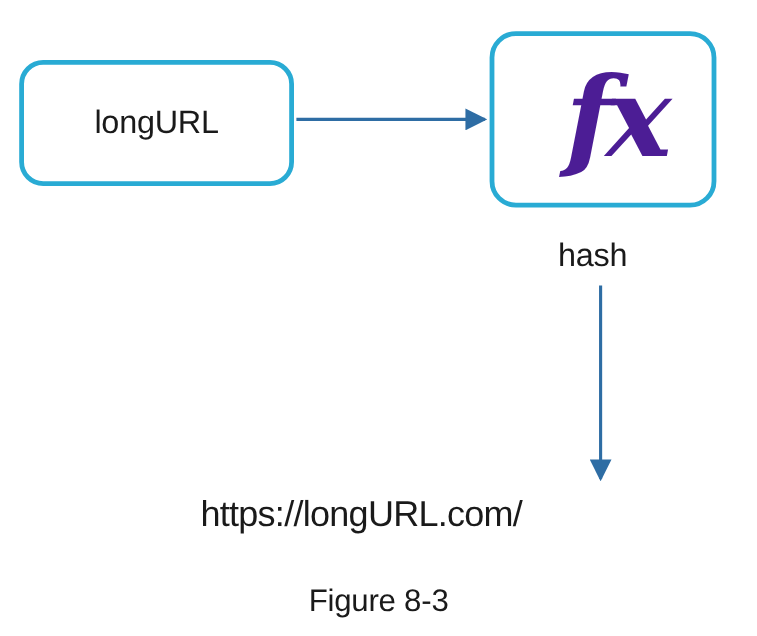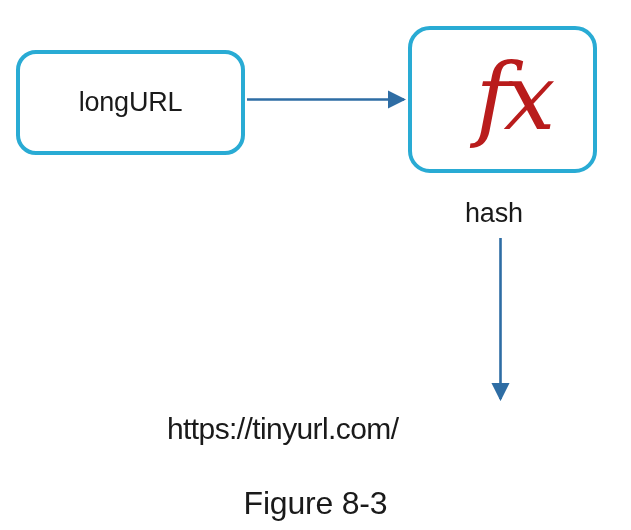--- a/index.html
+++ b/index.html
@@ -67,23 +67,23 @@
     font-size: 27px;
     color: #1a1a1a;
     letter-spacing: -0.2px;
     line-height: 1;
     white-space: nowrap;
   }
 
   #function-glyph {
     font-family: "DejaVu Serif", serif;
     font-style: italic;
-    font-weight: 400;
+    font-weight: 700;
     font-size: 92px;
-    color: #b91c1c;
+    color: #4c1d95;
     line-height: 1;
     letter-spacing: -6px;
     transform: translateY(-2px);
     white-space: nowrap;
     margin-left: 20px;
   }
 
   #hash-value-label {
     font-size: 30px;
     color: #1a1a1a;
@@ -116,21 +116,21 @@
     top: 414px;
     font-size: 30px;
     letter-spacing: -0.6px;
   }
 
   #figure-caption {
     left: 0;
     top: 487px;
     width: 631px;
     text-align: center;
-    font-size: 32px;
+    font-size: 26px;
     letter-spacing: -0.2px;
   }
 
   
   #arrow-layer {
     position: absolute;
     left: 0;
     top: 0;
     width: 631px;
     height: 530px;
@@ -160,18 +160,18 @@
   <div class="node-box" id="longurl-node">
     <span class="node-label">longURL</span>
   </div>
 
   <div class="node-box" id="function-node">
     <span id="function-glyph">fx</span>
   </div>
 
   <div class="free-text" id="edge-label-hash">hash</div>
 
-  <div class="free-text" id="url-prefix-text">https://tinyurl.com/</div>
+  <div class="free-text" id="url-prefix-text">https://longURL.com/</div>
 
 
   <div class="free-text" id="figure-caption">Figure 8-3</div>
 
 </div>
 
 </body></html>

